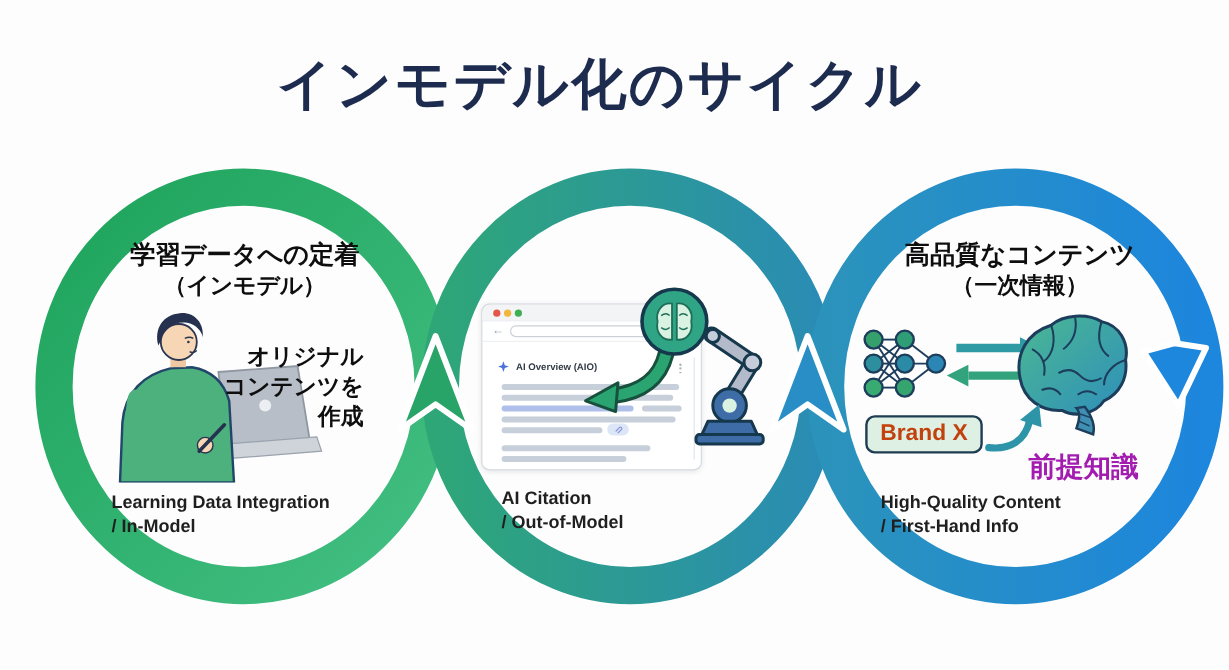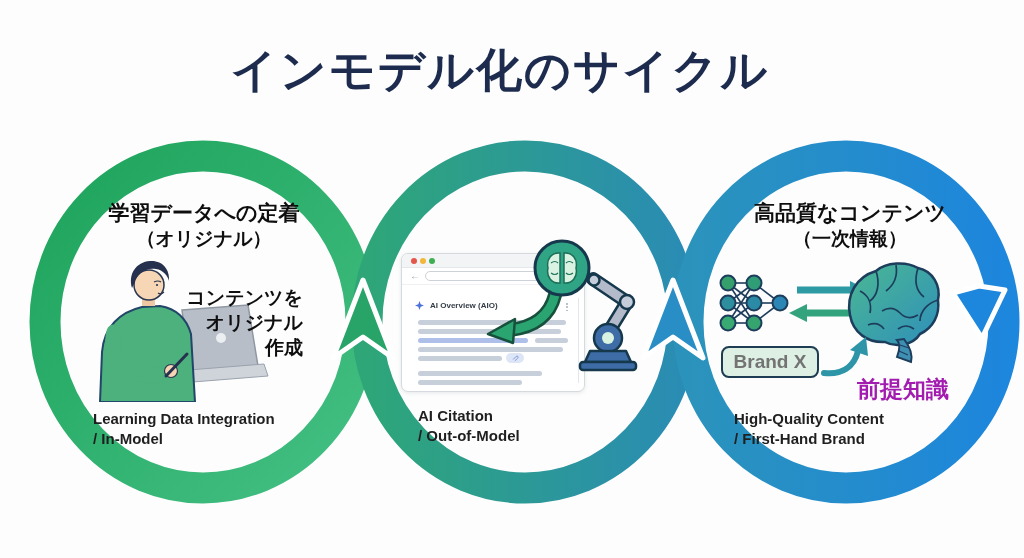--- a/index.html
+++ b/index.html
@@ -18,21 +18,21 @@
   .heading { position:absolute; text-align:center; color:#0e0e0e; }
   .heading .h1 { font-size:21px; font-weight:800; line-height:27px; }
   .heading .h2 { font-size:19px; font-weight:800; line-height:25px; }
   .caption { position:absolute; text-align:left; color:#1f1f1f; font-weight:700; font-size:15px; line-height:20px; }
   .sidenote { position:absolute; text-align:right; color:#0e0e0e; font-weight:800; font-size:19px; line-height:25px; }
   .knowledge { position:absolute; font-size:23px; font-weight:800; color:#a21caf; }
   .brandx {
     position:absolute; left:721px; top:346px; width:98px; height:32px;
     background:#ddf0e3; border:2.5px solid #1e3c52; border-radius:8px;
     display:flex; align-items:center; justify-content:center;
-    font-size:19px; font-weight:800; color:#737373;
+    font-size:19px; font-weight:800; color:#c2410c;
   }
   
   .browser {
     position:absolute; left:401px; top:253px; width:184px; height:139px;
     background:#ffffff; border:1px solid #d6dade; border-radius:7px;
     box-shadow:0 1px 4px rgba(60,70,90,.12);
   }
   .titlebar {
     position:absolute; left:0; top:0; width:100%; height:14px;
     background:#f3f4f6; border-bottom:1px solid #e5e8eb;
@@ -86,21 +86,21 @@
 
     <polygon points="673,280 703,358 673,337 643,358" fill="#2a8ec6" stroke="#ffffff" stroke-width="5" stroke-linejoin="round"></polygon>
 
     <polygon points="953,293 979,286 1005,290 982,338" fill="#1d86dd" stroke="#ffffff" stroke-width="5" stroke-linejoin="round"></polygon>
   </svg>
 
   <div class="title">インモデル化のサイクル</div>
 
   <div class="heading" style="left:73px;top:199px;width:262px">
     <div class="h1">学習データへの定着</div>
-    <div class="h2">（オリジナル）</div>
+    <div class="h2">（インモデル）</div>
   </div>
 
   <svg class="abs" style="left:70px;top:252px" width="200" height="150" viewBox="0 0 200 150">
 
     <polygon points="112,58 178,53 188,114 120,120" fill="#b7bec8" stroke="#8f97a2" stroke-width="1.5"></polygon>
     <circle cx="151" cy="86" r="5" fill="#eceff2"></circle>
 
     <polygon points="106,119 194,112 198,124 110,131" fill="#cfd4da" stroke="#9aa2ad" stroke-width="1"></polygon>
 
     <polygon points="56,131 108,125 118,136 66,142" fill="#ffffff" stroke="#3a4a63" stroke-width="1.5"></polygon>
@@ -119,22 +119,22 @@
 
     <path d="M44,80 C38,105 52,120 80,124 L100,120" fill="none" stroke="#4cb17c" stroke-width="15" stroke-linecap="round"></path>
     <path d="M44,80 C38,105 52,120 80,124 L100,120" fill="none" stroke="#22456a" stroke-width="1" opacity="0"></path>
 
     <circle cx="101" cy="119" r="6.5" fill="#f6d6b4" stroke="#2a3550" stroke-width="1.2"></circle>
 
     <line x1="96" y1="124" x2="117" y2="102" stroke="#25314e" stroke-width="3" stroke-linecap="round"></line>
   </svg>
 
   <div class="sidenote" style="left:185px;top:285px;width:118px">
+    <div>オリジナル</div>
     <div>コンテンツを</div>
-    <div>オリジナル</div>
     <div>作成</div>
   </div>
 
   <div class="caption" style="left:93px;top:409px;width:224px">
     <div>Learning Data Integration</div>
     <div>/ In-Model</div>
   </div>
 
 
   <div class="browser">
@@ -255,16 +255,16 @@
   </svg>
 
   <div class="brandx">
     <span>Brand X</span>
   </div>
 
   <div class="knowledge" style="left:838px;top:374px;width:130px;text-align:center">前提知識</div>
 
   <div class="caption" style="left:734px;top:409px;width:222px">
     <div>High-Quality Content</div>
-    <div>/ First-Hand Brand</div>
+    <div>/ First-Hand Info</div>
   </div>
 
 </div>
 
 </body></html>

